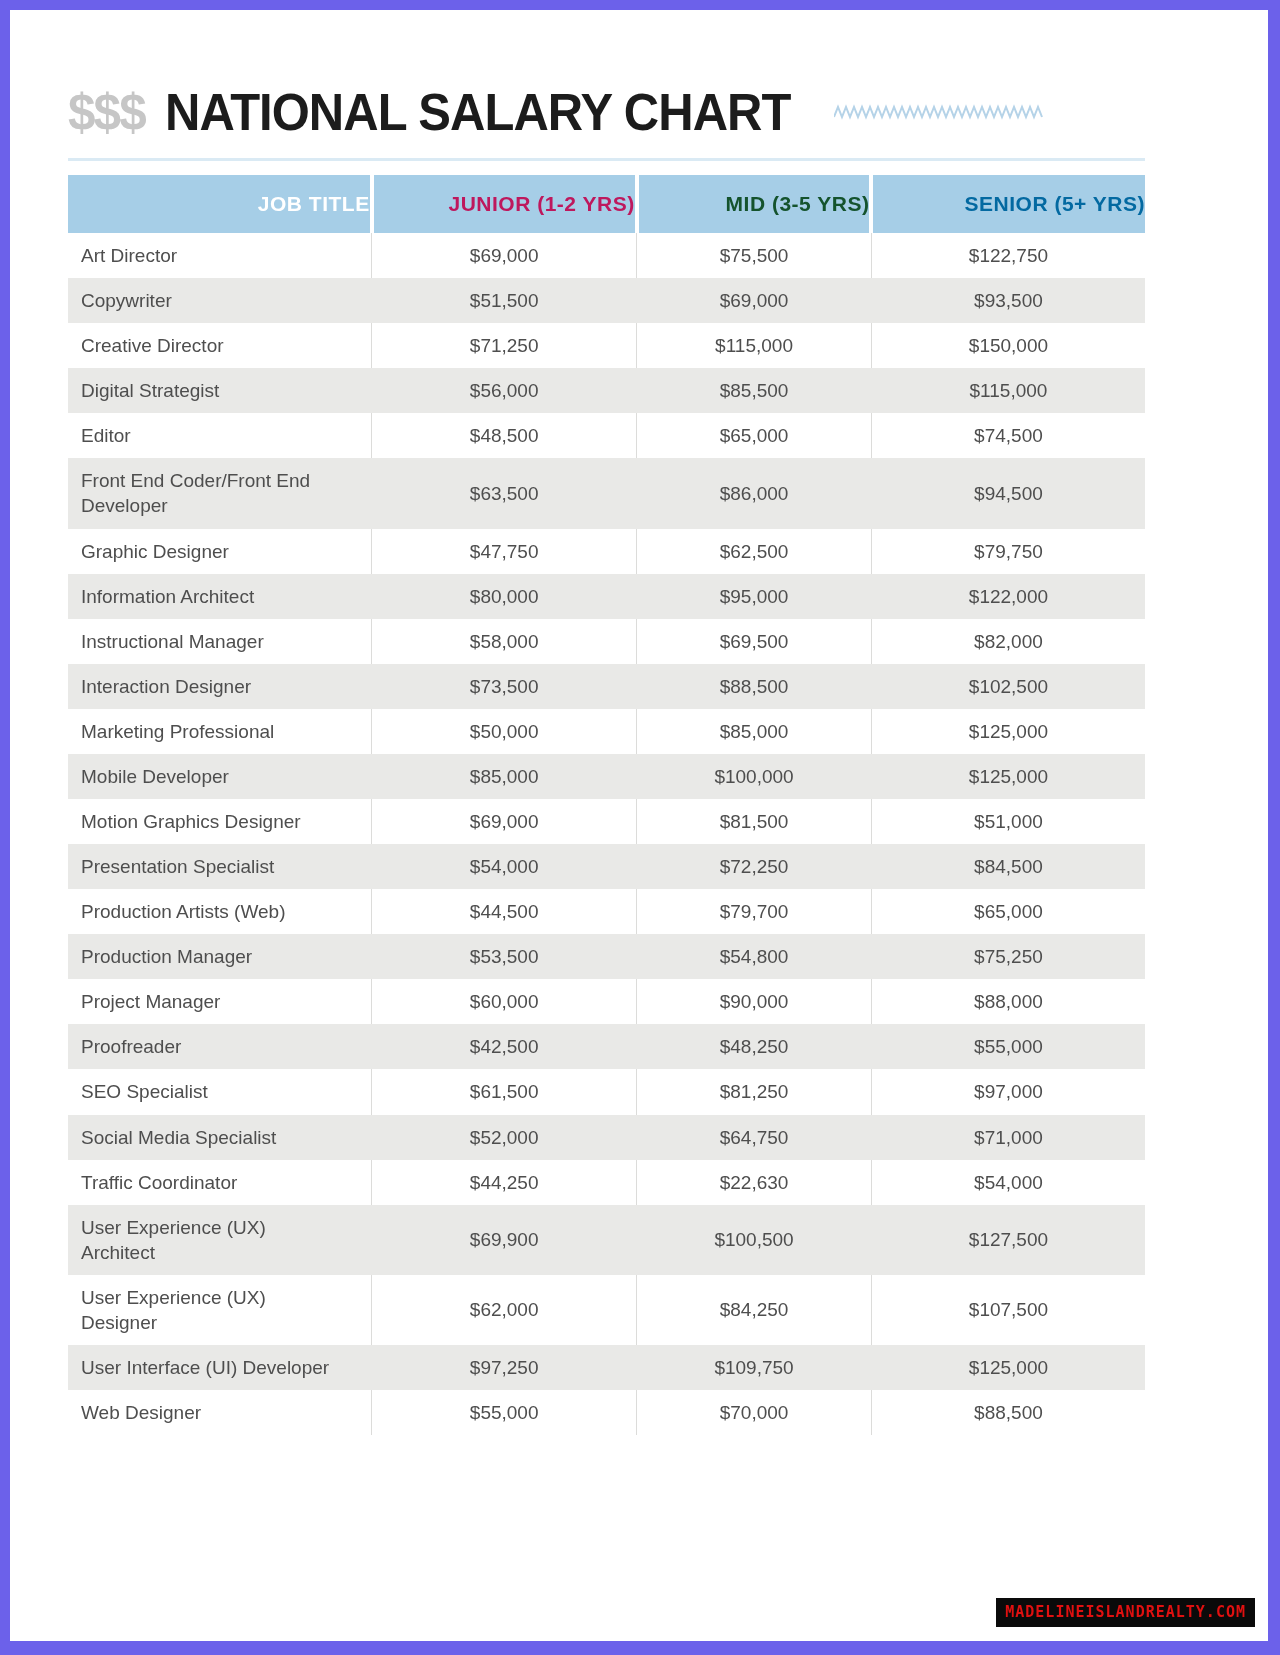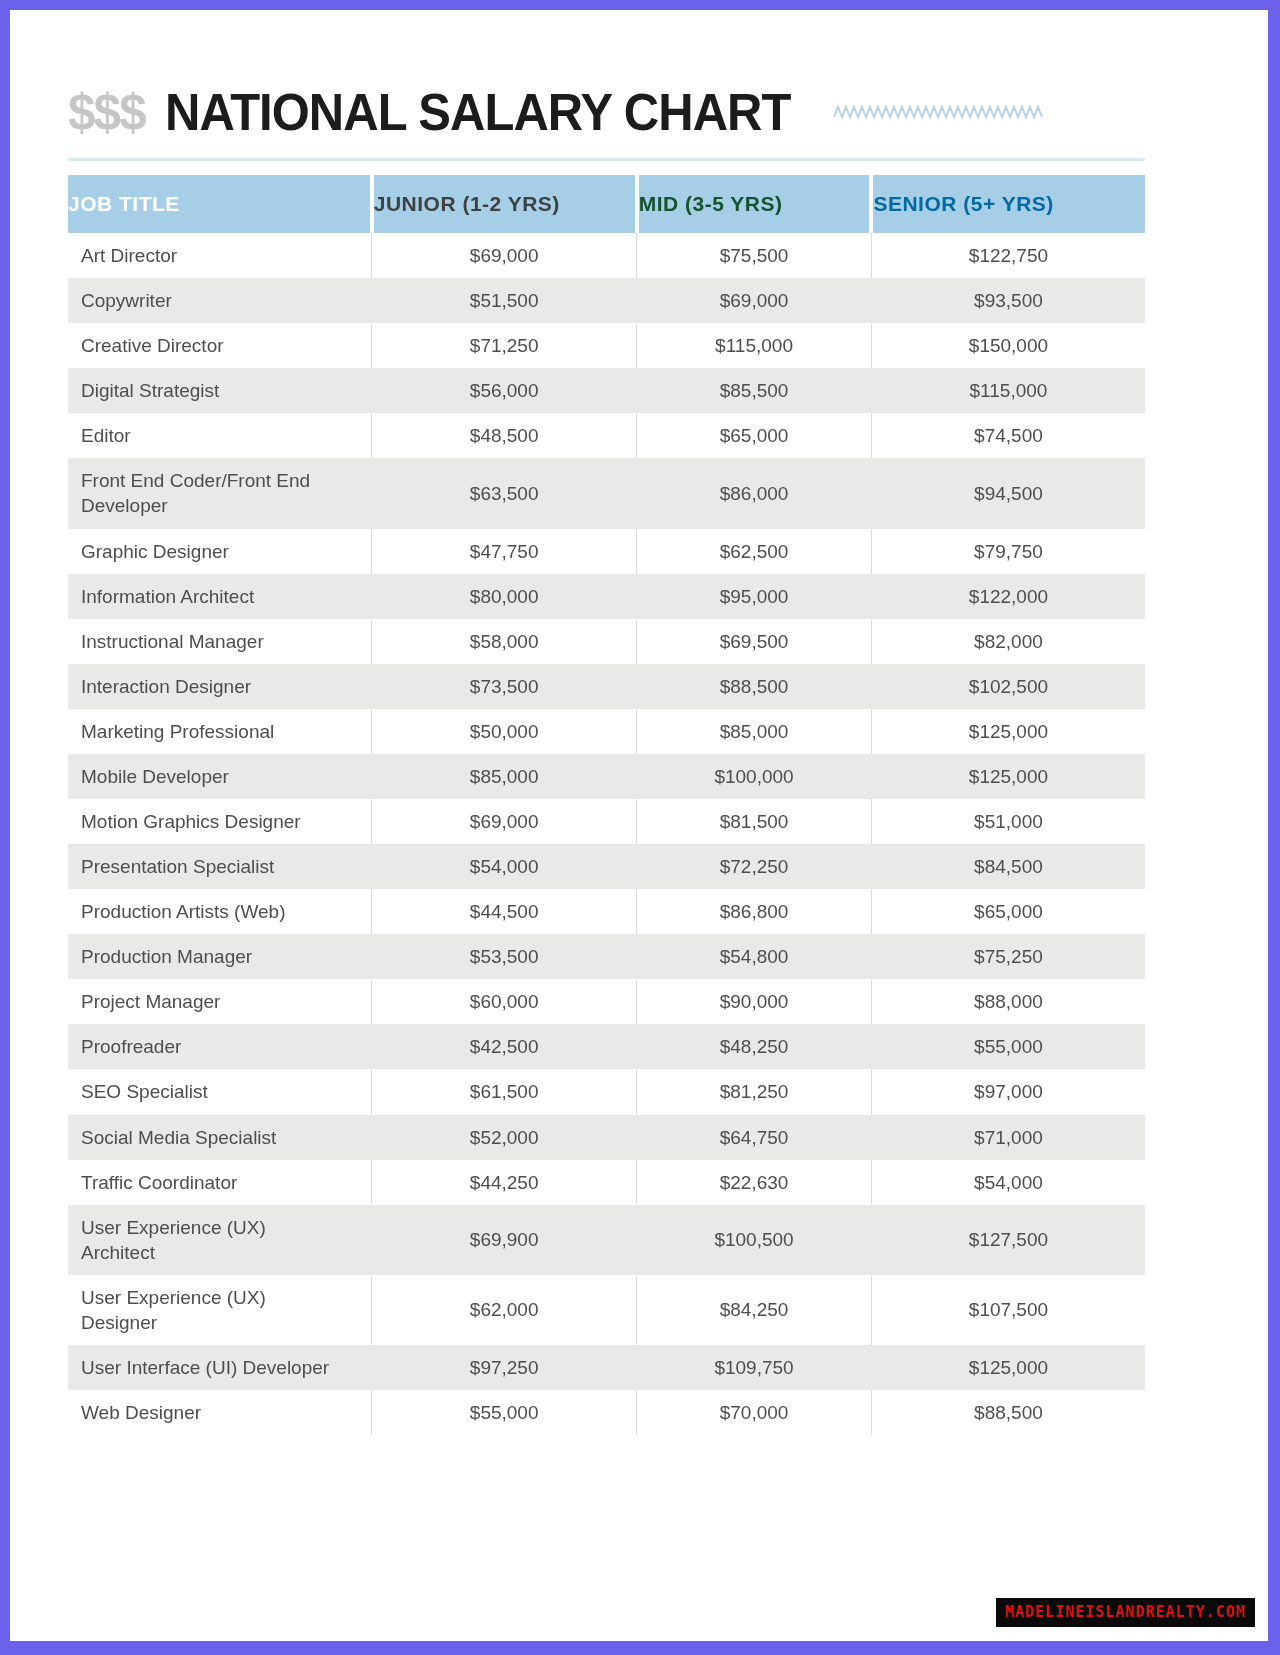--- a/index.html
+++ b/index.html
@@ -67,21 +67,21 @@
   .tbody { display: table-row-group; margin-top: 20px; }
   .tr { display: table-row; }
   .th, .td { display: table-cell; vertical-align: middle; }
 
   .th {
     background: #a6cee7;
     color: #ffffff;
     font-weight: 700;
     font-size: 21px;
     letter-spacing: 0.5px;
-    text-align: left;
+    text-align: right;
     height: 58px;
     transform: none;
   }
   .th + .th { border-left: 4px solid #ffffff; }
 
   .c0 { width: 28.2%; }
   .c1 { width: 24.6%; }
   .c2 { width: 21.8%; }
   .c3 { width: 25.4%; }
 
@@ -128,21 +128,21 @@
         </svg>
       </span>
     </div>
 
     <div class="accent-line"></div>
 
     <div class="salary-table">
       <div class="thead">
         <div class="tr">
           <div class="th c0" style="background: rgb(166, 206, 231); color: rgb(255, 255, 255);">JOB TITLE</div>
-          <div class="th c1" style="background: rgb(166, 206, 231); color: #404040;">JUNIOR (1-2 YRS)</div>
+          <div class="th c1" style="background: rgb(166, 206, 231); color: #be185d;">JUNIOR (1-2 YRS)</div>
           <div class="th c2" style="background: rgb(166, 206, 231); color: #14532d;">MID (3-5 YRS)</div>
           <div class="th c3" style="background: rgb(166, 206, 231); color: #0369a1;">SENIOR (5+ YRS)</div>
         </div>
       </div>
       <div class="tbody">
           <div class="tr">
     <div class="td job c0">Art Director</div>
     <div class="td val c1">$69,000</div>
     <div class="td val c2">$75,500</div>
     <div class="td val c3">$122,750</div>
@@ -221,21 +221,21 @@
   </div>
           <div class="tr">
     <div class="td job c0">Presentation Specialist</div>
     <div class="td val c1">$54,000</div>
     <div class="td val c2">$72,250</div>
     <div class="td val c3">$84,500</div>
   </div>
           <div class="tr">
     <div class="td job c0">Production Artists (Web)</div>
     <div class="td val c1">$44,500</div>
-    <div class="td val c2">$86,800</div>
+    <div class="td val c2">$79,700</div>
     <div class="td val c3">$65,000</div>
   </div>
           <div class="tr">
     <div class="td job c0">Production Manager</div>
     <div class="td val c1">$53,500</div>
     <div class="td val c2">$54,800</div>
     <div class="td val c3">$75,250</div>
   </div>
           <div class="tr">
     <div class="td job c0">Project Manager</div>

